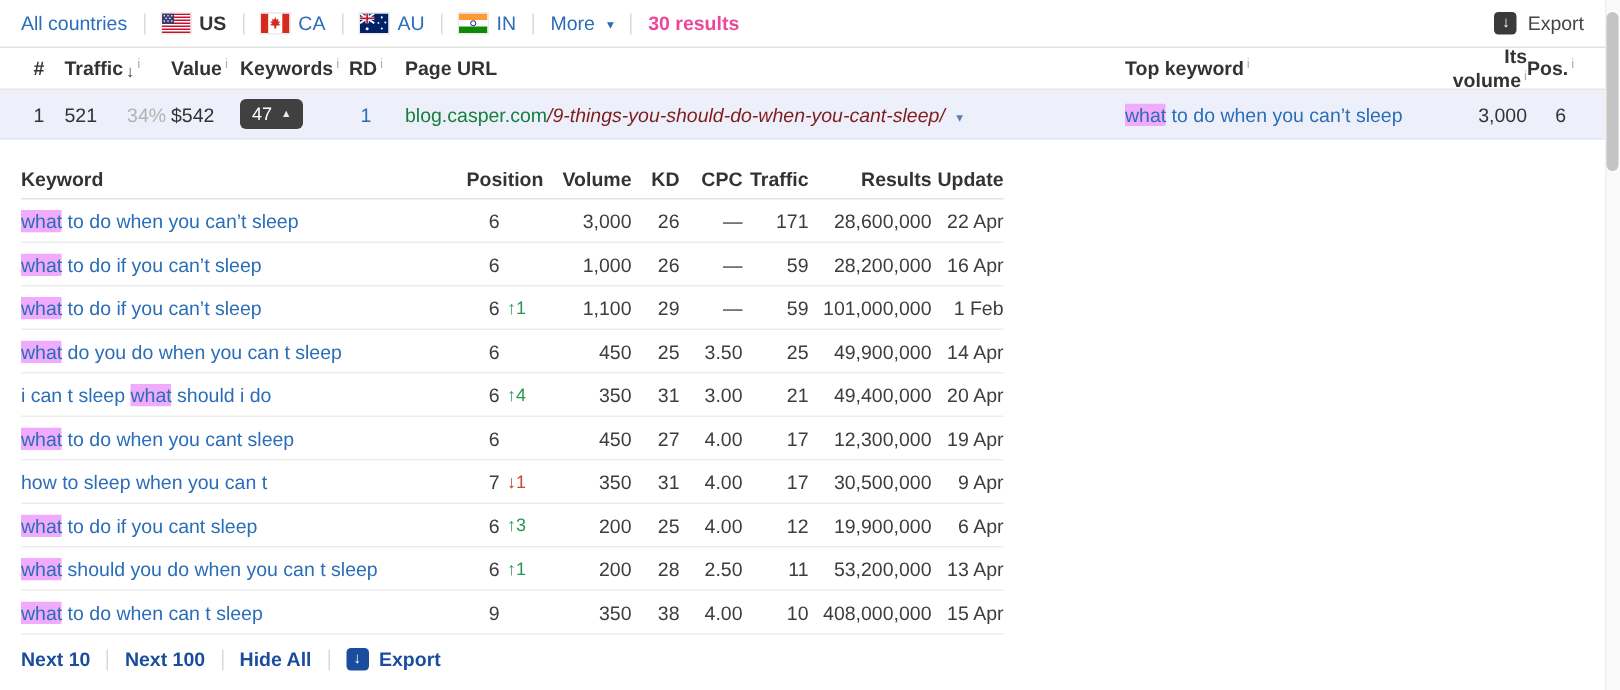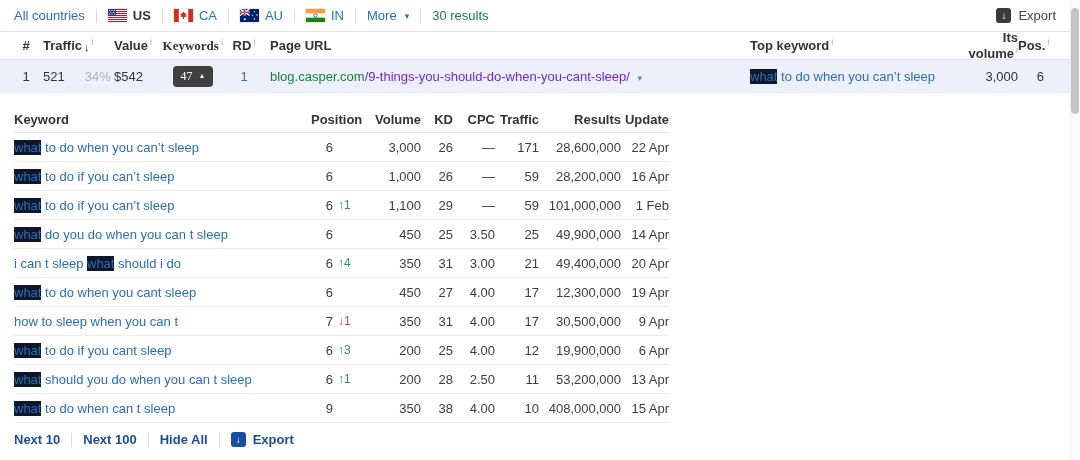--- a/index.html
+++ b/index.html
@@ -4,59 +4,59 @@
 <style>
   * { margin:0; padding:0; box-sizing:border-box; }
   html,body { width:1080px; height:460px; }
   body {
     font-family:"Liberation Sans", sans-serif;
     font-size:13px; color:#333; background:#fff;
     position:relative; overflow:hidden;
   }
   a { text-decoration:none; cursor:pointer; }
   .link { color:#2a6db8; }
-  .hl { background:#0f172a; }
+  .hl { background:#f0abfc; }
 
   
   .topbar { display:flex; align-items:center; height:32px; padding:0 24px 0 14px; border-bottom:1px solid #e3e3e3; }
   .tb-item { display:flex; align-items:center; gap:6px; white-space:nowrap; }
   .country-label { color:#2a6db8; }
   .country.selected .country-label { color:#333; font-weight:bold; }
   .sep { width:1px; height:14px; background:#d9d9d9; margin:0 11px; flex:none; }
   .flag { width:19px; height:13px; display:block; box-shadow:0 0 0 1px rgba(0,0,0,0.08); }
   .caret { font-size:9px; color:#2a6db8; margin-left:2px; }
-  .results-count { color:#15803d; }
+  .results-count { color:#ec4899;font-weight:bold; }
   .spacer { flex:1; }
   .export-btn { display:flex; align-items:center; gap:7px; color:#444; cursor:pointer; }
   .export-icon { width:15px; height:15px; border-radius:3px; background:#3a3a3a; color:#fff;
                  font-size:10px; line-height:15px; text-align:center; font-weight:bold; flex:none; }
   .export-icon.navy { background:#1a4d9e; }
 
   
   .mt-header { display:flex; align-items:center; height:28px; padding-left:14px;
                border-bottom:1px solid #e5e5e5; font-weight:bold; color:#333; }
   .mt-row { display:flex; align-items:center; height:33px; padding-left:14px;
             background:#edf0fa; border-bottom:1px solid #e6e8ef; }
   .m-num { width:24px; text-align:center; flex:none; }
   .m-traffic { width:70px; padding-left:5px; flex:none; white-space:nowrap; }
   .m-value { width:52px; padding-left:6px; flex:none; }
-  .m-keywords { width:66px; text-align:center; flex:none;font-family:Liberation Serif, serif; }
+  .m-keywords { width:66px; text-align:left; flex:none; }
   .m-rd { width:36px; text-align:center; flex:none; }
   .m-url { flex:1; padding-left:8px; white-space:nowrap; overflow:hidden; }
   .m-topkw { width:205px; flex:none; white-space:nowrap; overflow:hidden; }
   .m-vol { width:63px; text-align:right; flex:none; }
   .m-pos { width:62px; text-align:right; padding-right:36px; flex:none; }
   .info { font-size:9px; color:#a9b0b7; vertical-align:super; margin-left:2px; font-weight:normal; }
   .sort-arrow { font-size:11px; color:#333; margin-left:2px; }
   .pct { color:#b3b3b3; margin-left:20px; }
   .kw-badge { display:inline-flex; align-items:center; gap:6px; background:#404040; color:#fff;
               border-radius:4px; padding:3px 8px; font-size:12px; cursor:pointer; }
   .kw-badge .tri { font-size:7px; color:#e8eef5; }
   .url-domain { color:#15803d; font-weight:normal; }
-  .url-path { color:#6d28d9; }
+  .url-path { color:#7f1d1d;font-style:italic; }
   .url-caret { font-size:9px; color:#5b80b6; margin-left:4px; cursor:pointer; }
   .topkw-link { color:#2a6db8; }
 
   
   .kt { margin:14px 0 0 14px; width:655px; }
   .kt-header { display:flex; align-items:center; height:26px; border-bottom:1px solid #e2e2e2;
                font-weight:bold; color:#333; }
   .kt-row { display:flex; align-items:center; height:29px; border-bottom:1px solid #ededed; }
   .k-kw { flex:1; white-space:nowrap; overflow:hidden; }
   .k-pos { width:70px; display:flex; align-items:center; flex:none; }

